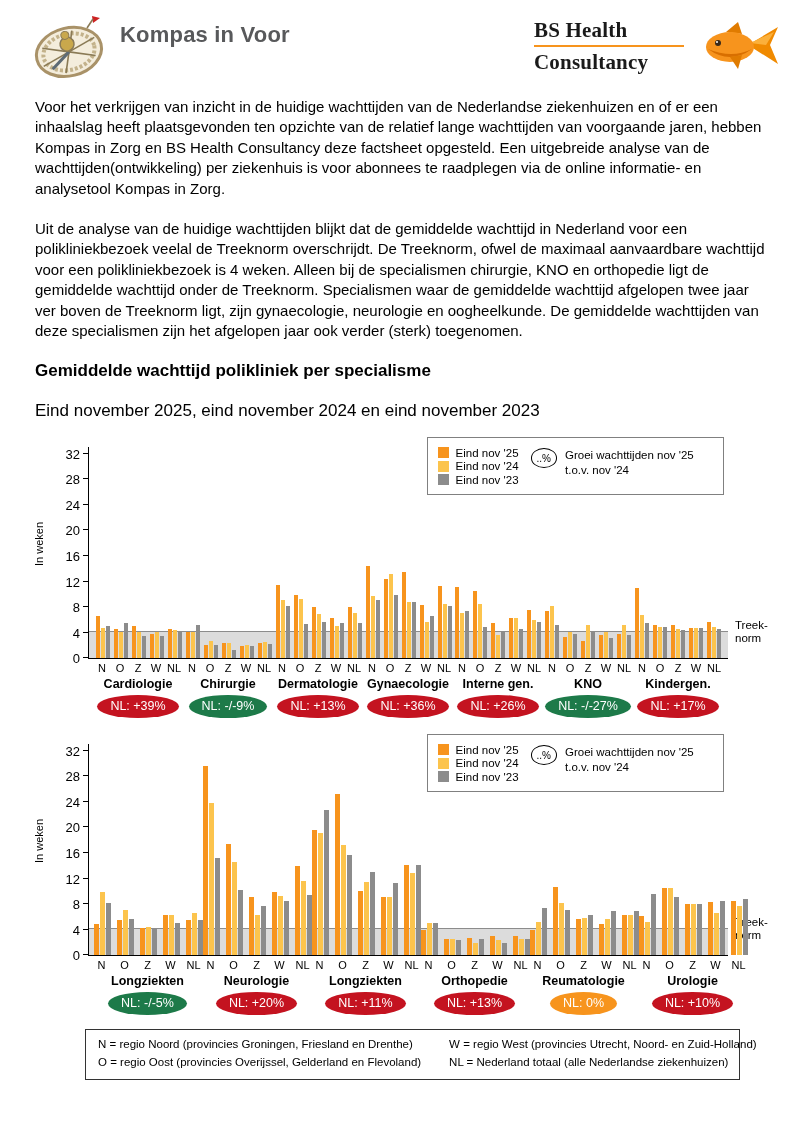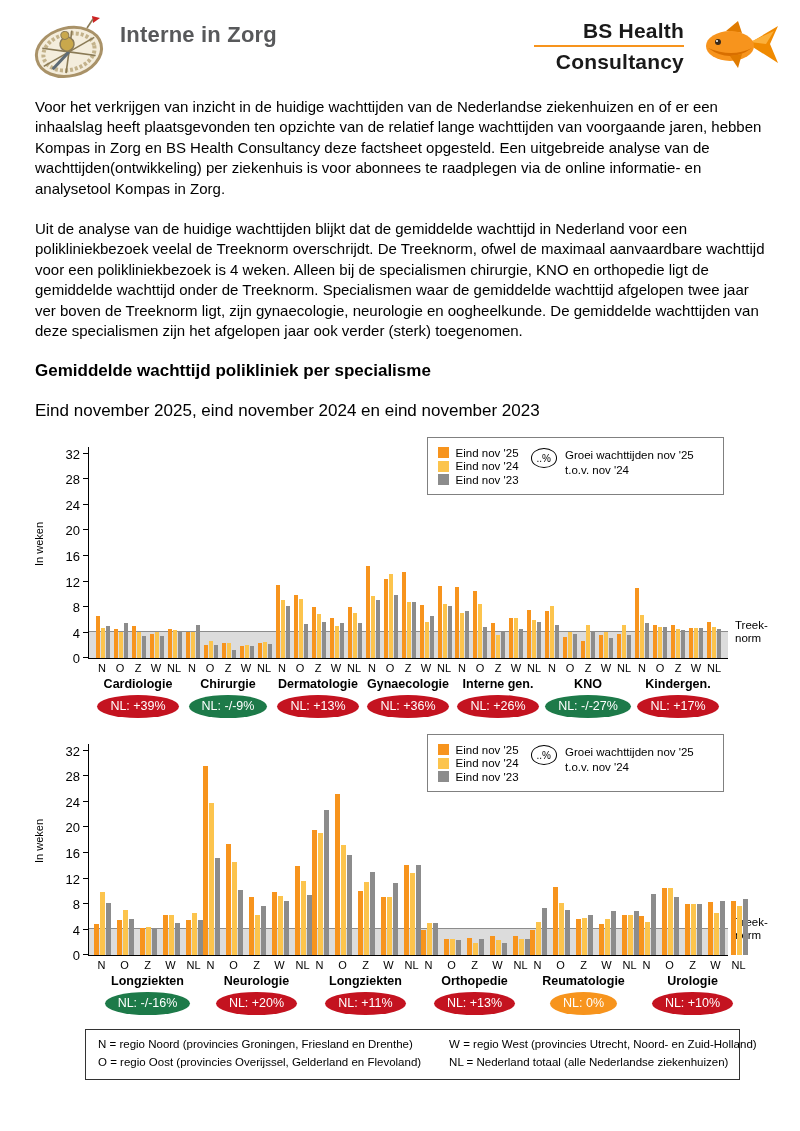--- a/index.html
+++ b/index.html
@@ -6,21 +6,21 @@
   body { font-family:"Liberation Sans", sans-serif; background:#fff; }
   .page { width:800px; height:1131px; margin:0 auto; background:#fff; overflow:hidden; position:relative; }
 
   
   .header { display:flex; justify-content:space-between; align-items:flex-start; padding:8px 18px 0 30px; height:84px; }
   .brand { display:flex; align-items:flex-start; gap:14px; }
   .brand-text { padding-top:14px; }
   .brand-title { font-size:22px; font-weight:bold; color:#58595B; letter-spacing:0.2px; }
   .brand-sub { font-size:12.5px; color:#F7941D; margin-top:6px; }
   .partner { display:flex; align-items:center; gap:12px; padding-top:10px; }
-  .bs-logo { text-align:right; min-width:150px; }
+  .bs-logo { text-align:left; min-width:150px;font-family:Liberation Serif, serif; }
   .bs-line { font-size:21px; font-weight:bold; color:#1a1a1a; letter-spacing:0.2px; }
   .bs-rule { height:2px; background:#F7941D; margin:2px 0 3px 0; }
 
   
   .banner { background:#177B4B; color:#fff; text-align:center; padding:8px 0 10px 0; margin-top:4px; }
   .banner-line { font-size:26px; line-height:1.32; }
 
   
   .intro { padding:13px 32px 0 35px; }
   .intro p { font-size:15px; line-height:1.36; color:#000; margin-bottom:20px; }
@@ -80,21 +80,21 @@
             </g>
             <line x1="38" y1="44" x2="18" y2="57" stroke="#5E6B75" stroke-width="3"></line>
             <circle cx="38" cy="36" r="7" fill="#C9A84C" stroke="#8A7A55" stroke-width="1.5"></circle>
             <circle cx="38" cy="27" r="4" fill="#C9A84C" stroke="#8A7A55" stroke-width="1"></circle>
           </g>
           <polygon points="62,8 70,10 63,15" fill="#CC2222"></polygon>
           <line x1="57" y1="20" x2="63" y2="11" stroke="#8A7A55" stroke-width="1.6"></line>
         </svg>
       </span>
       <div class="brand-text">
-        <div class="brand-title">Interne in Zorg</div>
+        <div class="brand-title">Kompas in Voor</div>
       </div>
     </div>
     <div class="partner">
       <div class="bs-logo">
         <div class="bs-line">BS Health</div>
         <div class="bs-rule"></div>
         <div class="bs-line">Consultancy</div>
       </div>
       <span>
         <svg width="86" height="52" viewBox="0 0 86 52">
@@ -620,21 +620,21 @@
           </div>
         </div>
       </div>
       <div class="xrow">
         <div class="xcell"><div class="regions" style="gap: 6px;">
             <div class="rletter" style="width: 17px;">N</div>
             <div class="rletter" style="width: 17px;">O</div>
             <div class="rletter" style="width: 17px;">Z</div>
             <div class="rletter" style="width: 17px;">W</div>
             <div class="rletter" style="width: 17px;">NL</div>
-          </div><div class="spec-name">Longziekten</div><div class="badge" style="background: rgb(29, 122, 73);">NL: -/-16%</div></div>
+          </div><div class="spec-name">Longziekten</div><div class="badge" style="background: rgb(29, 122, 73);">NL: -/-5%</div></div>
         <div class="xcell"><div class="regions" style="gap: 6px;">
             <div class="rletter" style="width: 17px;">N</div>
             <div class="rletter" style="width: 17px;">O</div>
             <div class="rletter" style="width: 17px;">Z</div>
             <div class="rletter" style="width: 17px;">W</div>
             <div class="rletter" style="width: 17px;">NL</div>
           </div><div class="spec-name">Neurologie</div><div class="badge" style="background: rgb(196, 19, 32);">NL: +20%</div></div>
         <div class="xcell"><div class="regions" style="gap: 6px;">
             <div class="rletter" style="width: 17px;">N</div>
             <div class="rletter" style="width: 17px;">O</div>

